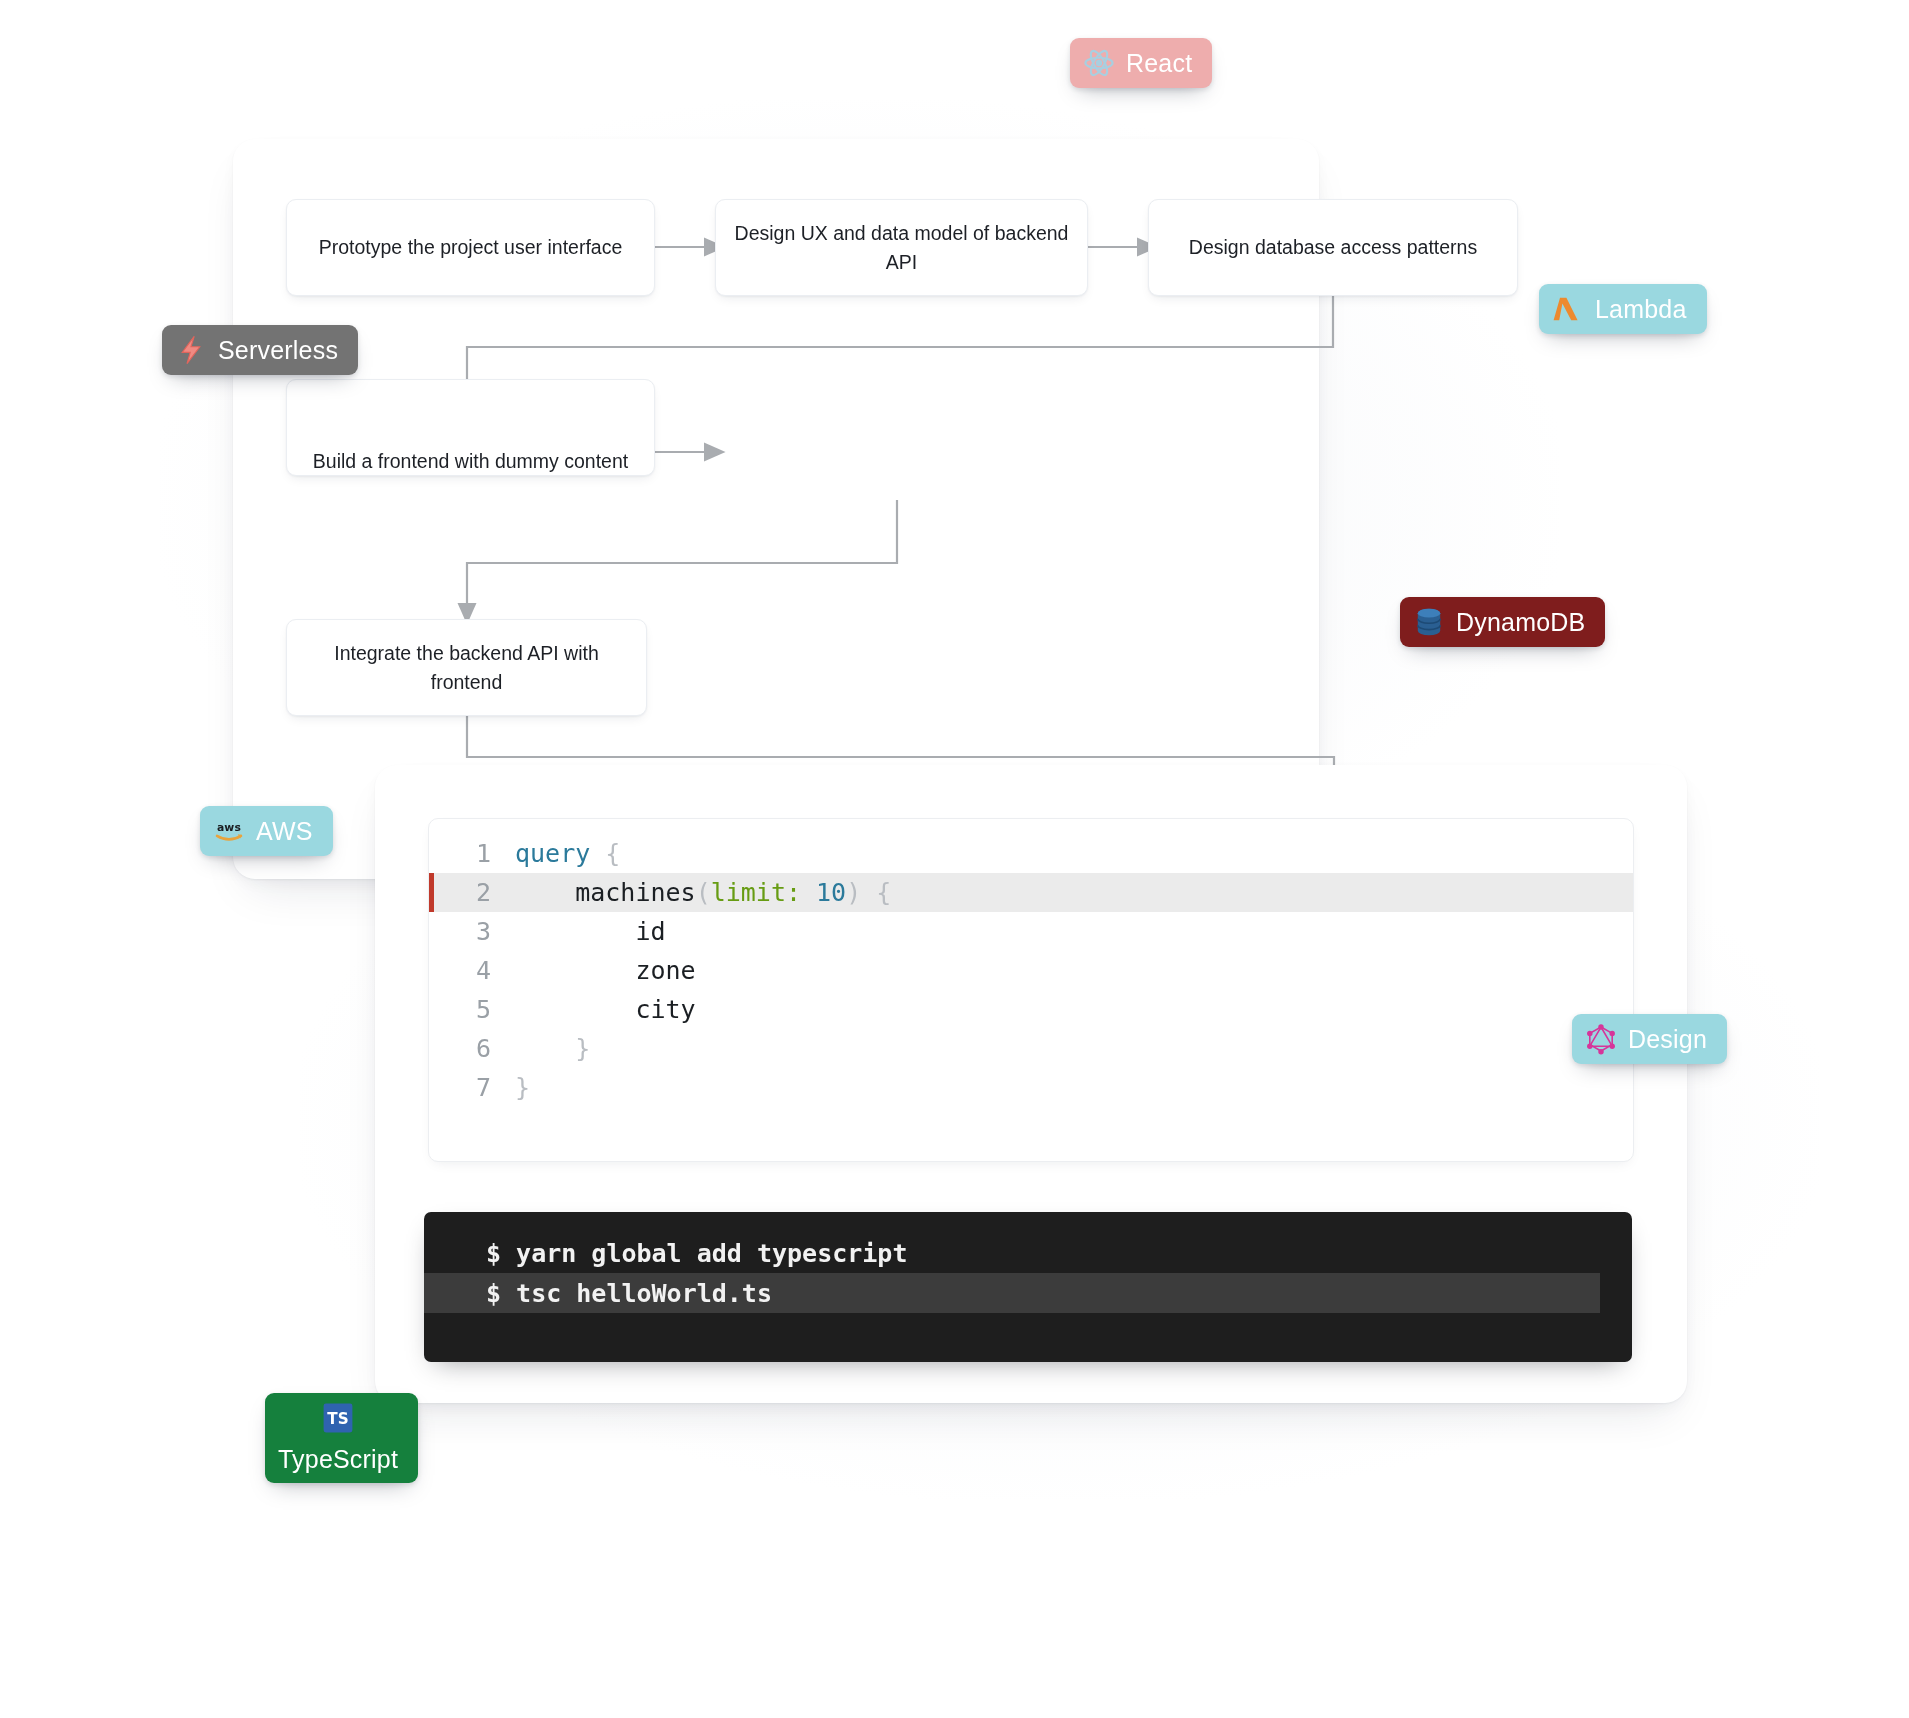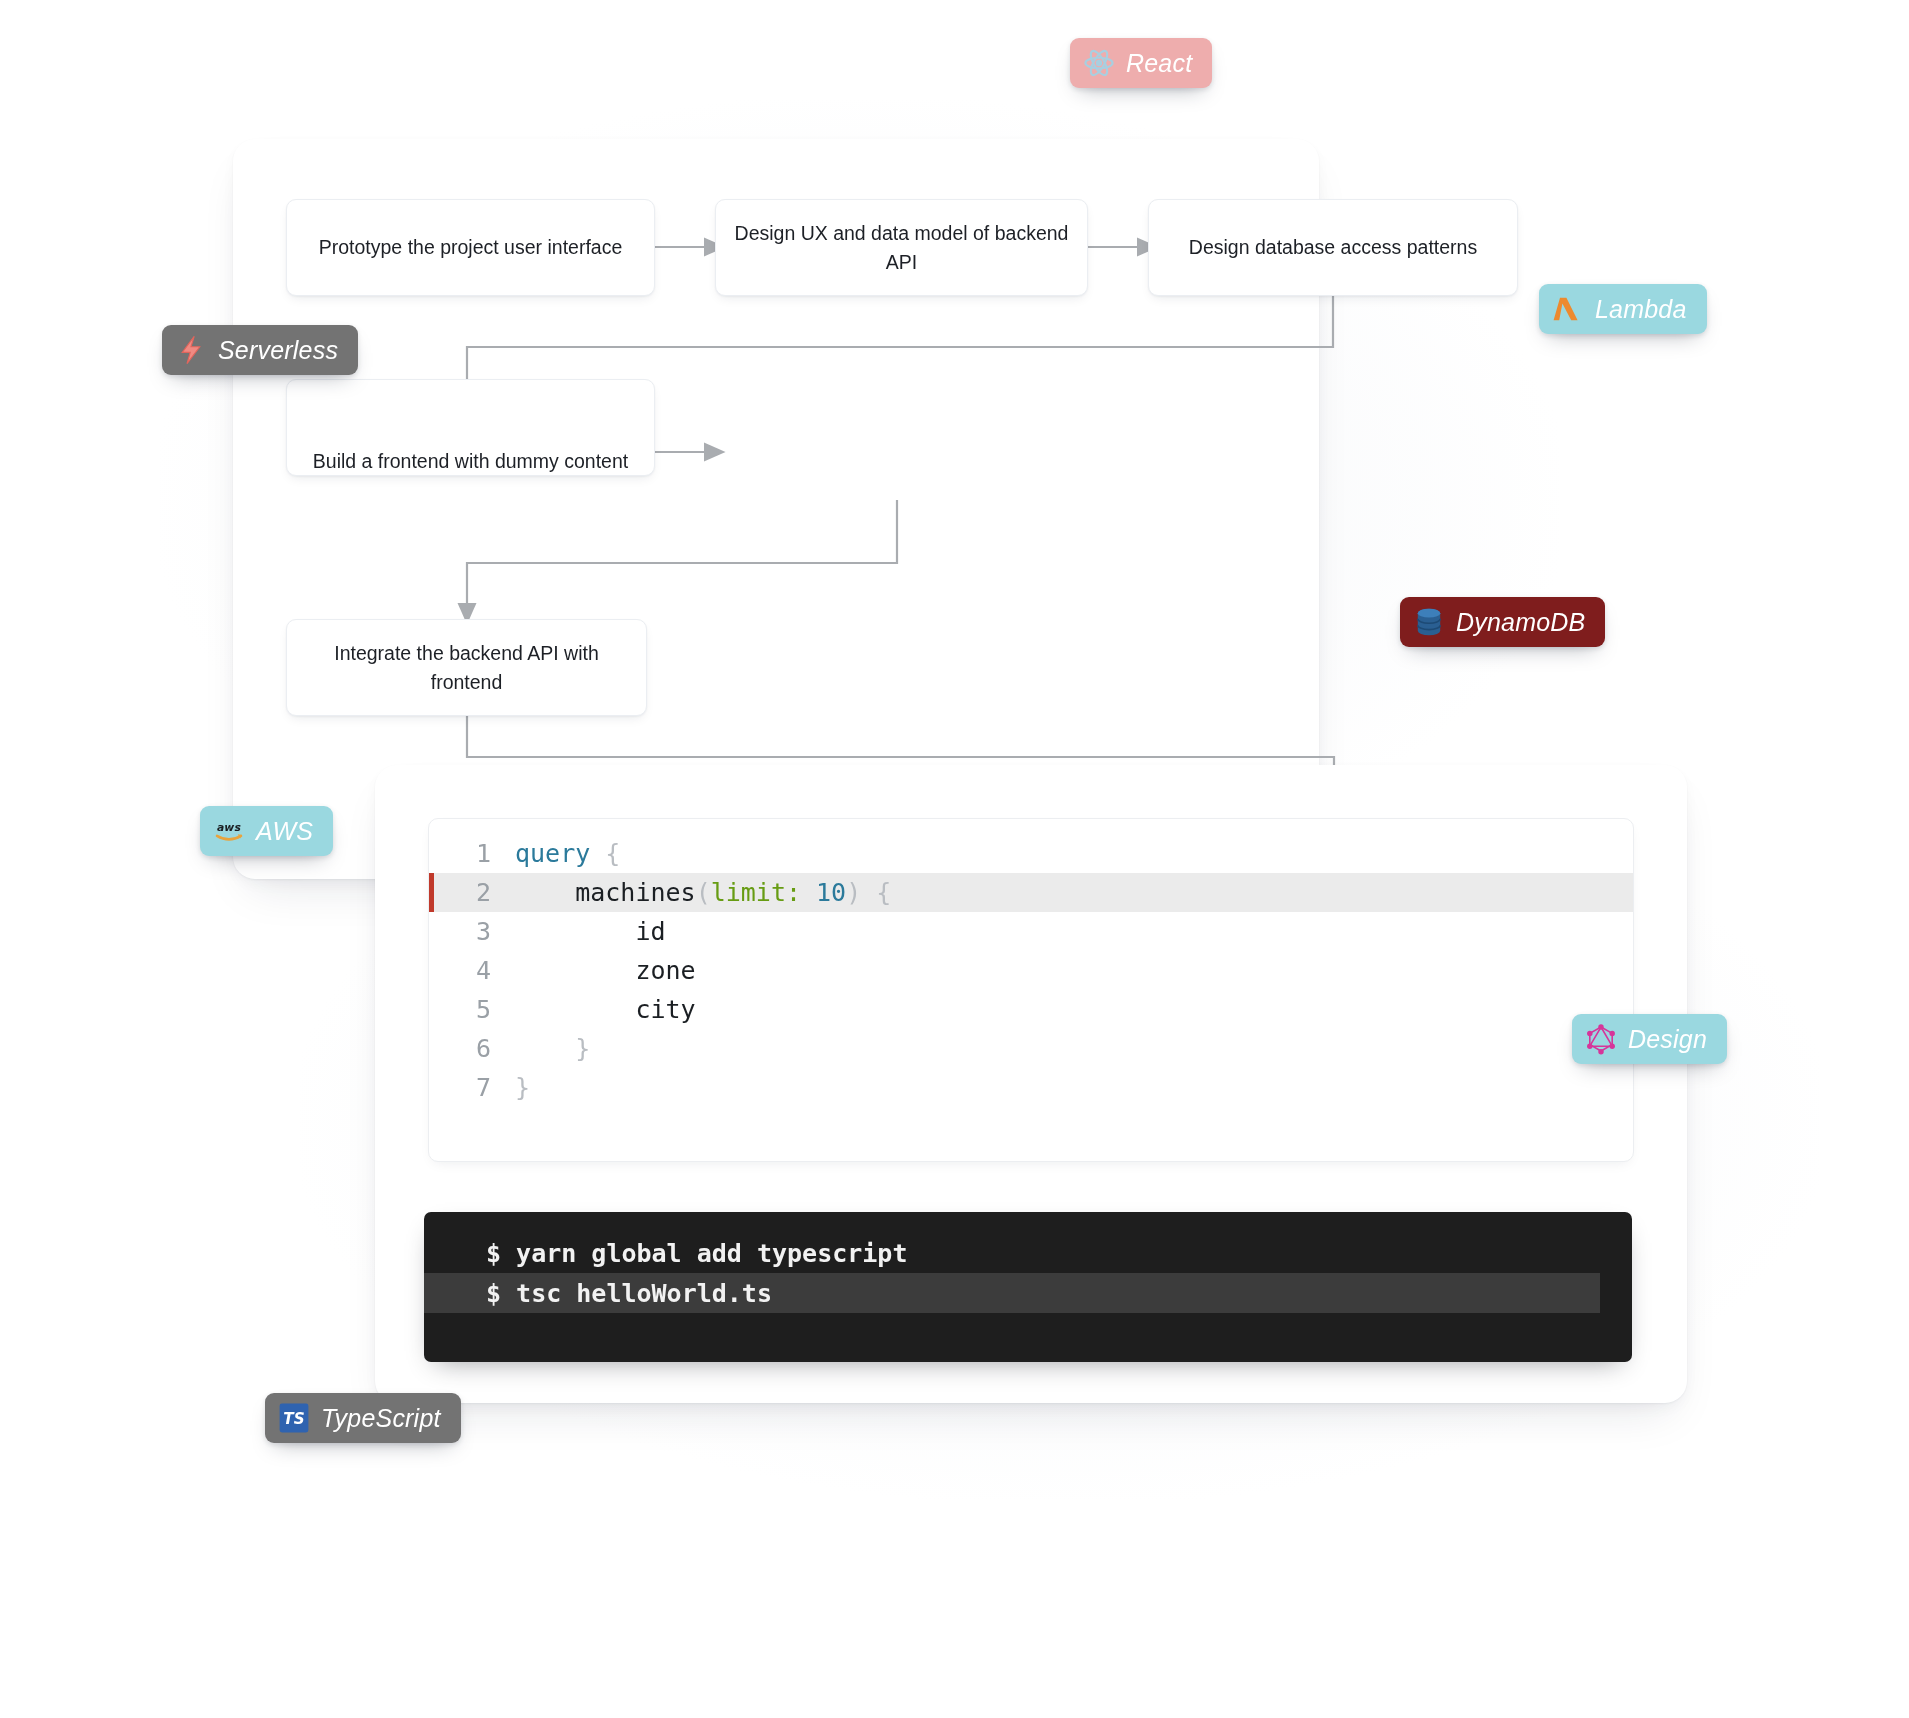--- a/index.html
+++ b/index.html
@@ -40,21 +40,20 @@
 
   
   #wires{position:absolute;left:0;top:0;width:1909px;height:1718px;pointer-events:none;}
 
   
   .badge{
     position:absolute;display:flex;align-items:center;gap:11px;
     padding:9px 20px 9px 13px;border-radius:9px;color:#fff;
     font-size:25px;letter-spacing:.2px;white-space:nowrap;z-index:40;
     box-shadow:0 10px 22px -10px rgba(24,32,52,.35), 0 2px 5px rgba(24,32,52,.12);
-    font-style:italic;
   }
   .badge .bi{width:32px;height:32px;flex:0 0 32px;display:block;}
 
   
   #code-panel{
     position:absolute;left:428px;top:818px;width:1204px;height:342px;
     background:#fff;border:1px solid #eceef1;border-radius:10px;
     box-shadow:0 5px 14px -6px rgba(24,32,52,.10);
     overflow:hidden;z-index:6;
     font-family:"DejaVu Sans Mono", monospace;
@@ -230,21 +229,21 @@
         <circle cx="34" cy="13" r="3.4"></circle>
         <circle cx="34" cy="29" r="3.4"></circle>
         <circle cx="20" cy="36" r="3.4"></circle>
         <circle cx="6" cy="29" r="3.4"></circle>
         <circle cx="6" cy="13" r="3.4"></circle>
       </g>
     </svg>
     <span>Design</span>
   </div>
 
-  <div class="badge" id="badge-typescript" style="left: 265px; top: 1393px; background: #737373; color: rgb(255, 255, 255);">
+  <div class="badge" id="badge-typescript" style="left: 265px; top: 1393px; background: #15803d; color: rgb(255, 255, 255); flex-direction: column;">
     <svg class="bi" viewBox="0 0 40 40">
       <rect x="2" y="2" width="36" height="36" rx="3" fill="#2f63b0"></rect>
       <text x="20" y="28" text-anchor="middle" font-size="19" font-family="DejaVu Sans, sans-serif" font-weight="bold" fill="#ffffff">TS</text>
     </svg>
     <span>TypeScript</span>
   </div>
 
 </div>
 
 </body></html>

